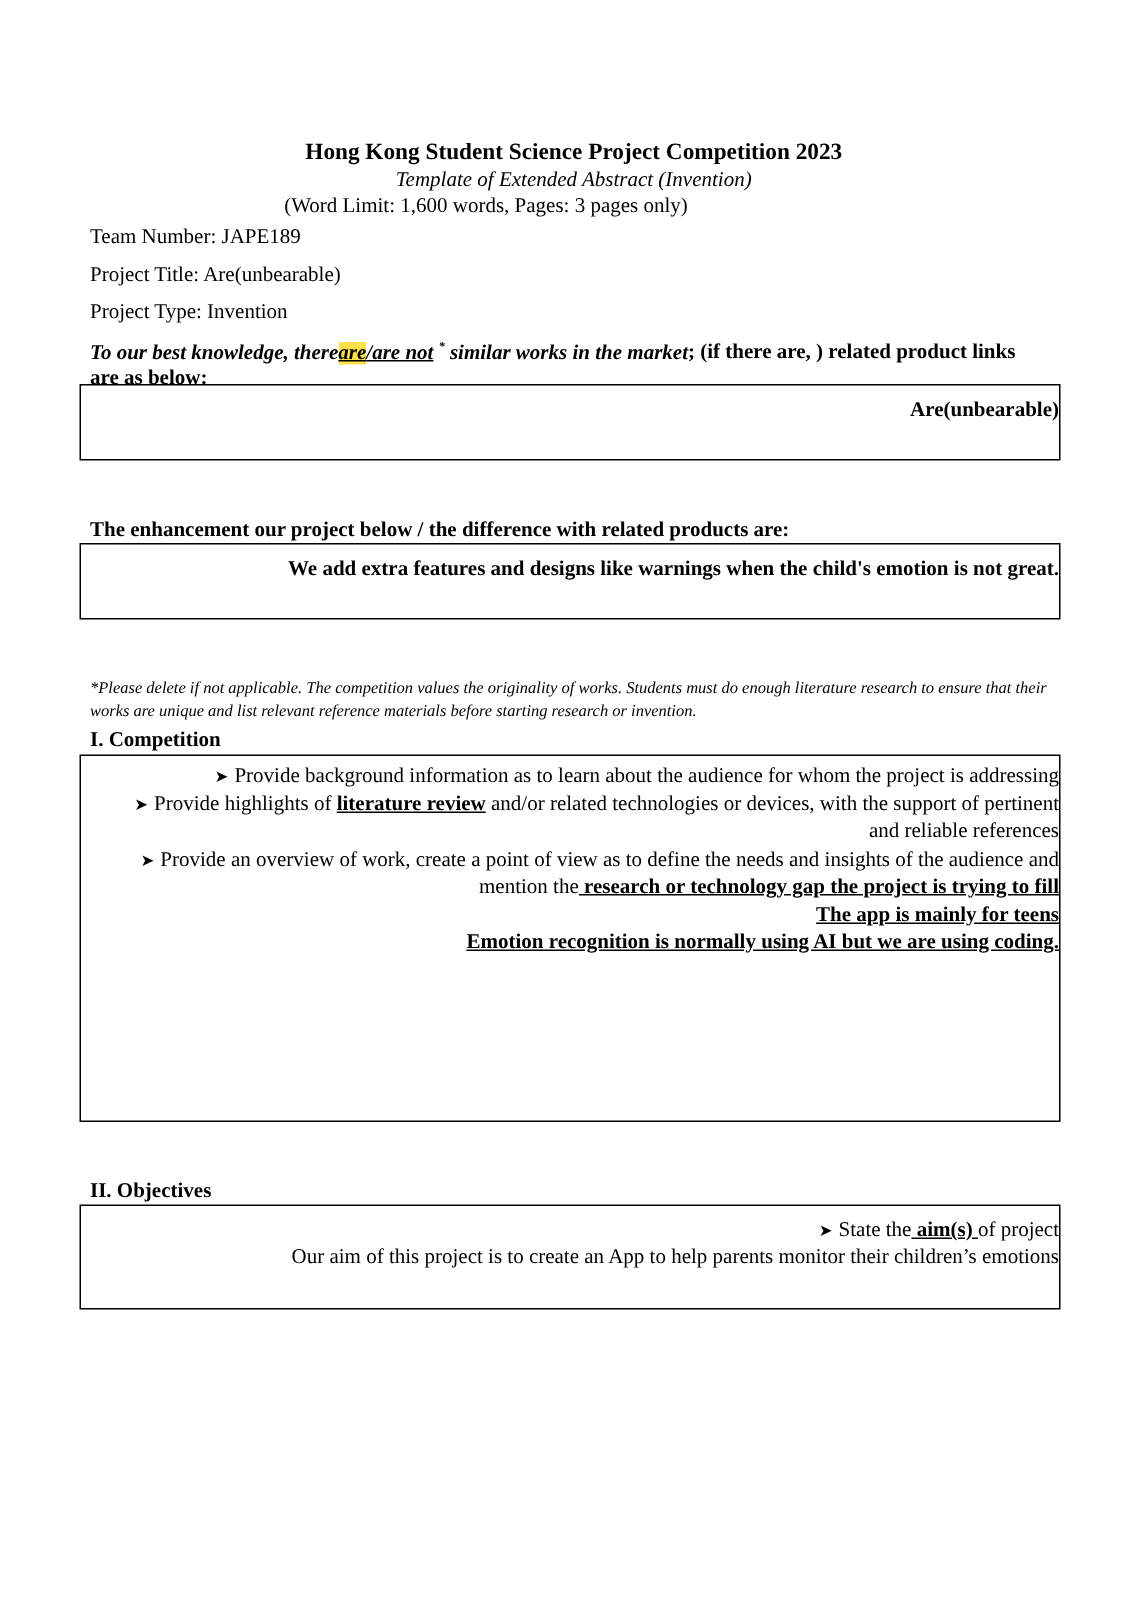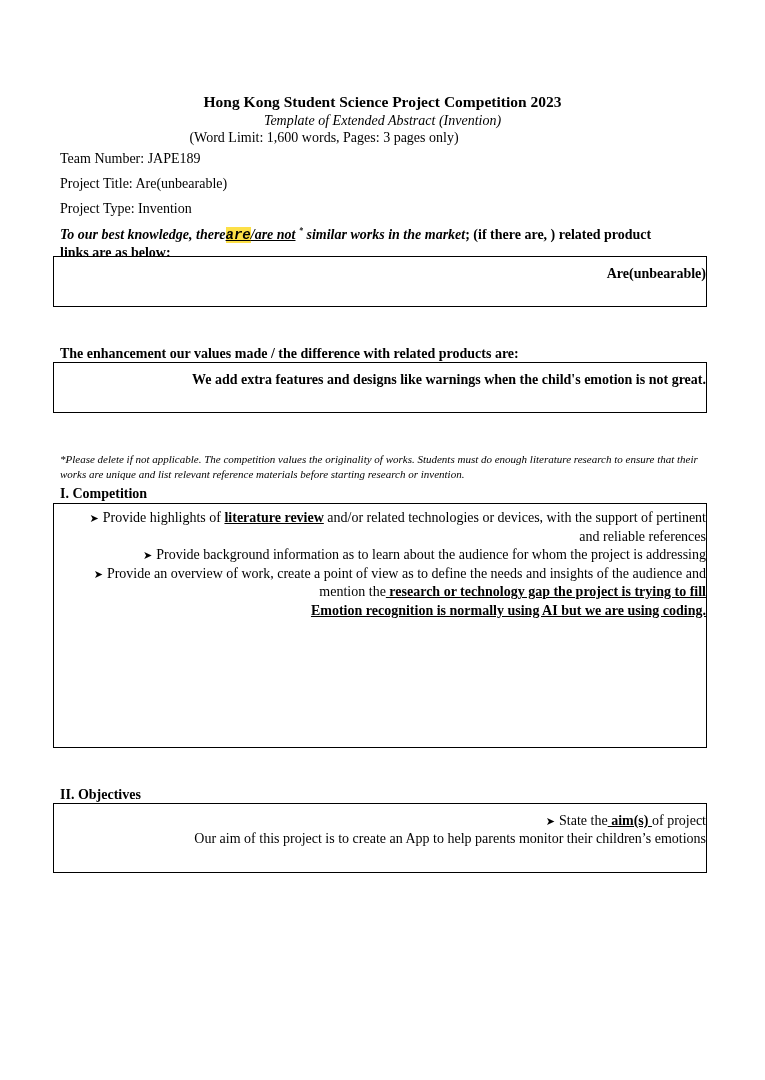--- a/index.html
+++ b/index.html
@@ -7,21 +7,21 @@
     width: 765px; height: 1080px; position: relative; overflow: hidden;
     font-family: "Liberation Serif", serif; color: #000;
   }
   .abs { position: absolute; }
   .title { left: 0; width: 765px; top: 93px; text-align: center; font-size: 15.5px; font-weight: bold; }
   .subtitle { left: 0; width: 765px; top: 113px; text-align: center; font-size: 14px; font-style: italic; }
   .subtitle2 { left: 0; width: 648px; top: 130px; text-align: center; font-size: 14px; }
   .field { left: 60px; font-size: 14px; font-weight: normal; }
   .knowledge { left: 60px; top: 222px; width: 620px; font-size: 14px; font-weight: bold; line-height: 17px; }
   .knowledge i u { text-decoration: underline; }
-  .hl { background: #fde047; font-family: Liberation Mono, monospace; }
+  .hl { background: #fde047; }
   .sup { font-size: 8px; vertical-align: super; }
   .box { position: absolute; left: 53px; width: 654px; border: 1.5px solid #000; box-sizing: border-box; text-align: right; }
   .box-text { padding: 9px 0 0 7px; font-size: 14px; font-weight: bold; }
   .note { left: 60px; top: 452px; width: 660px; font-size: 11px; font-style: italic; line-height: 15px; }
   .section { left: 60px; font-size: 14px; font-weight: bold; }
   .bullets { padding: 5px 0 0 16px; font-size: 14px; line-height: 18.5px; }
   .bullet { margin: 0; }
   .bullet .arrow { font-size: 11px; margin-right: 4px; }
   .ul-bold { font-weight: bold; text-decoration: underline; }
   .answer { font-weight: bold; text-decoration: underline; margin-left: -1px; }
@@ -40,33 +40,34 @@
 
 <div class="abs knowledge">
   <i><span>To our best knowledge, there</span><u><span class="hl">are</span><span>/are not</span></u>
   <span class="sup">*</span><span> similar works in the market</span></i><span>; (if there are, ) related product links are as below:</span>
 </div>
 
 <div class="box" style="top:256px; height:51px;">
   <div class="box-text">Are(unbearable)</div>
 </div>
 
-<div class="abs section" style="top:346px">The enhancement our values made / the difference with related products are:</div>
+<div class="abs section" style="top:346px">The enhancement our project below / the difference with related products are:</div>
 <div class="box" style="top:362px; height:51px;">
   <div class="box-text">We add extra features and designs like warnings when the child's emotion is not great.</div>
 </div>
 
 <div class="abs note">*Please delete if not applicable. The competition values the originality of works. Students must do enough literature research to ensure that their works are unique and list relevant reference materials before starting research or invention.</div>
 
 <div class="abs section" style="top:486px">I. Competition</div>
 <div class="box" style="top:503px; height:245px;">
   <div class="bullets">
+    <div class="bullet"><span class="arrow">➤</span><span>Provide background information as to learn about the audience for whom the project is addressing</span></div>
     <div class="bullet"><span class="arrow">➤</span><span>Provide highlights of </span><span class="ul-bold">literature review</span><span> and/or related technologies or devices, with the support of pertinent and reliable references</span></div>
-    <div class="bullet"><span class="arrow">➤</span><span>Provide background information as to learn about the audience for whom the project is addressing</span></div>
     <div class="bullet"><span class="arrow">➤</span><span>Provide an overview of work, create a point of view as to define the needs and insights of the audience and mention the</span><span class="ul-bold"> research or technology gap the project is trying to fill</span></div>
+    <div class="answer">The app is mainly for teens</div>
     <div class="answer">Emotion recognition is normally using AI but we are using coding.</div>
   </div>
 </div>
 
 <div class="abs section" style="top:787px">II. Objectives</div>
 <div class="box" style="top:803px; height:70px;">
   <div class="obj-text">
     <div><span class="arrow" style="font-size:11px;margin-right:4px">➤</span><span>State the</span><span class="ul-bold"> aim(s) </span><span>of project</span></div>
     <div style="margin-left:-2px">Our aim of this project is to create an App to help parents monitor their children’s emotions</div>
   </div>

